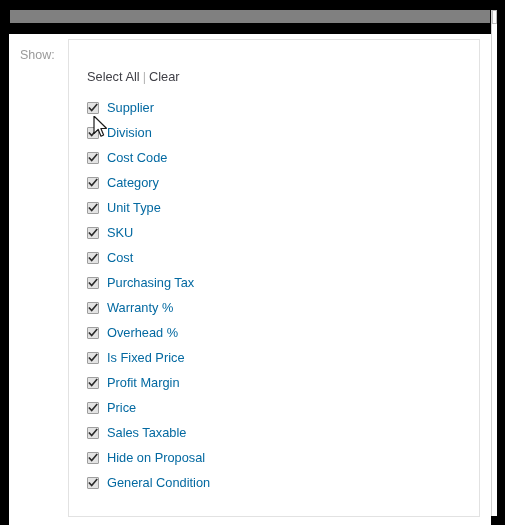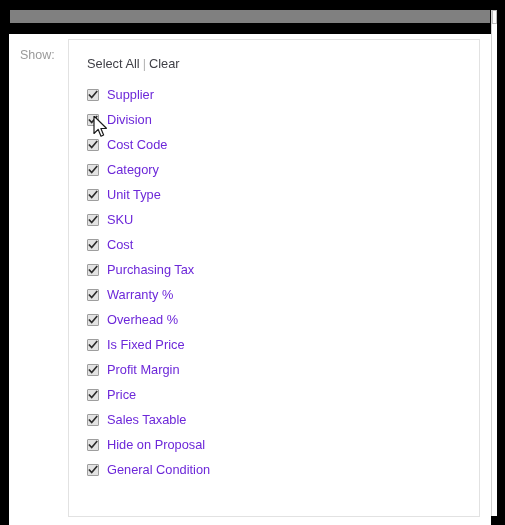--- a/index.html
+++ b/index.html
@@ -112,20 +112,21 @@
   }
 
   
   #bulk-actions {
     height: 18px;
     margin-bottom: 9px;
     font-size: 12.8px;
     color: #3f3f46;
     white-space: nowrap;
     line-height: 18px;
+    margin-top: 13px;
   }
   .bulk-link {
     color: #3f3f46;
     text-decoration: none;
     cursor: pointer;
   }
   .bulk-sep {
     color: #b5b5b5;
     padding: 0 3px;
   }
@@ -158,21 +159,21 @@
   .cb svg {
     position: absolute;
     left: 0;
     top: 0;
     width: 10px;
     height: 10px;
     display: block;
   }
   .field-label {
     font-size: 12.8px;
-    color: #6d28d9;
+    color: #0369a1;
     font-family: "Liberation Sans", sans-serif;
     cursor: default;
   }
 
   
   #mouse-cursor {
     position: absolute;
     left: 84px;
     top: 82px;
     width: 16px;

